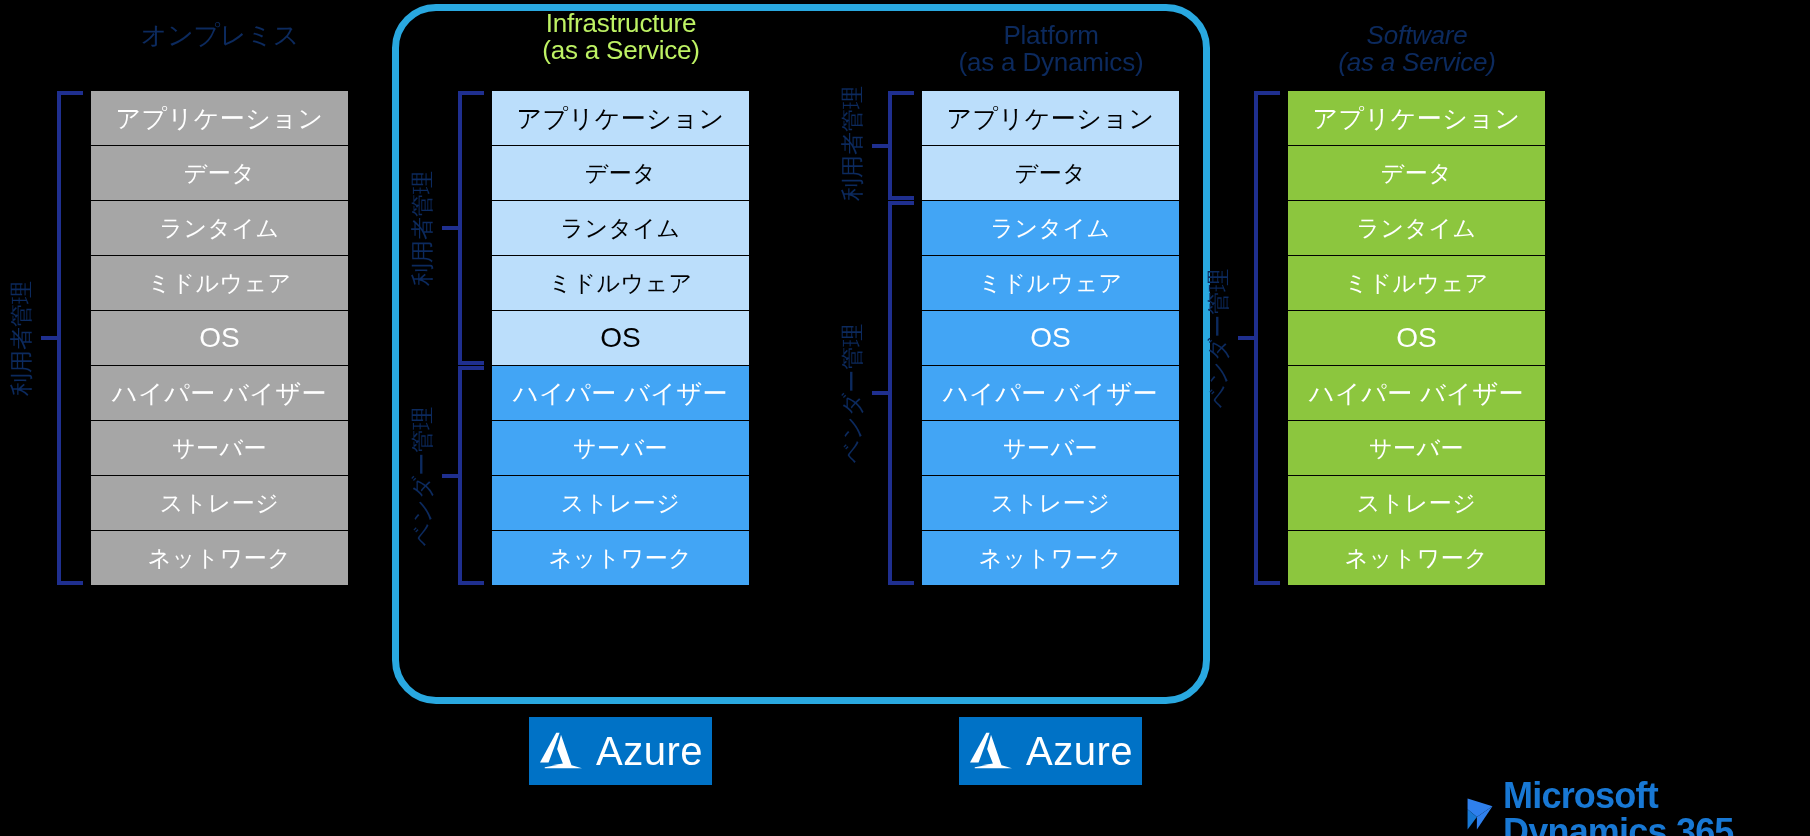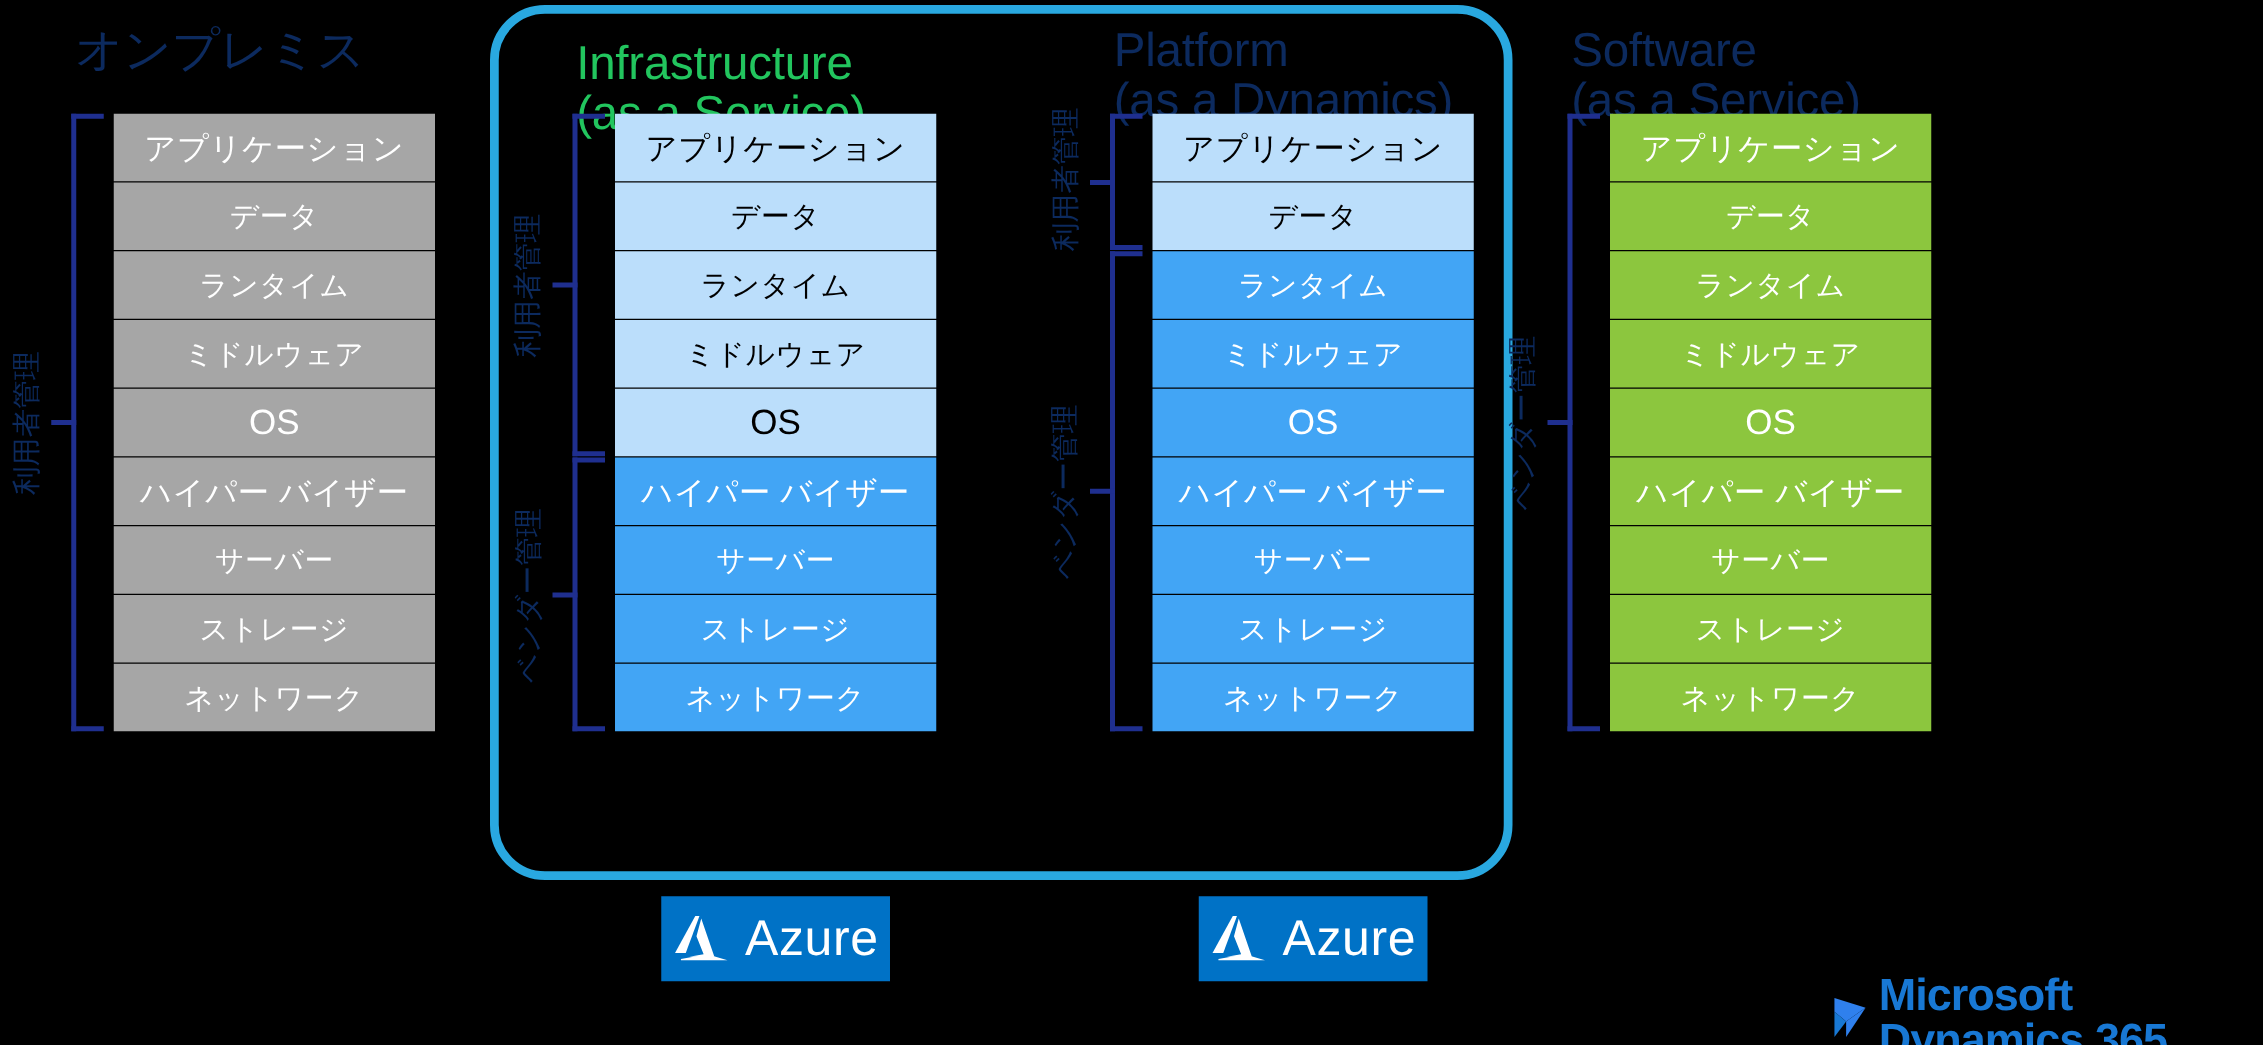--- a/index.html
+++ b/index.html
@@ -16,22 +16,23 @@
     position: absolute;
     border: 7px solid #29a8e0;
     border-radius: 44px;
     pointer-events: none;
   }
 
   
   .col-title {
     position: absolute;
     color: #0c2a5e;
-    font-size: 38px;
+    font-size: 26px;
     line-height: 1.05;
+    text-align: center;
     white-space: pre-line;
     letter-spacing: -0.2px;
   }
 
   
   .stack { position: absolute; }
   .layer {
     position: relative;
     width: 100%;
     display: flex;
@@ -138,21 +139,21 @@
       <div class="layer c-grey os" style="height: 54px; margin-bottom: 1px;">OS</div>
       <div class="layer c-grey big" style="height: 54px; margin-bottom: 1px;">ハイパー バイザー</div>
       <div class="layer c-grey" style="height: 54px; margin-bottom: 1px;">サーバー</div>
       <div class="layer c-grey" style="height: 54px; margin-bottom: 1px;">ストレージ</div>
       <div class="layer c-grey" style="height: 54px; margin-bottom: 0px;">ネットワーク</div>
     </div>
     <div class="bracket" style="left: 57px; top: 91px; width: 26px; height: 494px; border-color: rgb(31, 47, 143);">
       <span class="tick" style="border-top-color: rgb(31, 47, 143);"></span>
     </div>
     <div class="vlabel" style="color: rgb(12, 42, 94); width: 494px; left: -226px; top: 323px;">利用者管理</div>
-    <div class="col-title" style="left: 461px; top: 32px; width: 320px; color: #22c55e;">Infrastructure
+    <div class="col-title" style="left: 461px; top: 10px; width: 320px; color: #bef264;">Infrastructure
 (as a Service)</div>
     <div class="stack" style="left: 492px; top: 91px; width: 257px;">
       <div class="layer c-ltblue big" style="height: 54px; margin-bottom: 1px;">アプリケーション</div>
       <div class="layer c-ltblue" style="height: 54px; margin-bottom: 1px;">データ</div>
       <div class="layer c-ltblue" style="height: 54px; margin-bottom: 1px;">ランタイム</div>
       <div class="layer c-ltblue" style="height: 54px; margin-bottom: 1px;">ミドルウェア</div>
       <div class="layer c-ltblue os" style="height: 54px; margin-bottom: 1px;">OS</div>
       <div class="layer c-blue big" style="height: 54px; margin-bottom: 1px;">ハイパー バイザー</div>
       <div class="layer c-blue" style="height: 54px; margin-bottom: 1px;">サーバー</div>
       <div class="layer c-blue" style="height: 54px; margin-bottom: 1px;">ストレージ</div>
@@ -196,21 +197,21 @@
     </div>
     <div class="vlabel" style="color: rgb(12, 42, 94); width: 384px; left: 660px; top: 378px;">ベンダー管理</div>
     <div class="azure-logo" style="left: 959px; top: 717px; width: 183px; height: 68px; background: rgb(0, 114, 198);">
       <svg class="mark" viewBox="0 0 96 88">
     <path fill="#ffffff" d="M45 6 L22 68 L4 68 L38 6 Z"></path>
     <path fill="#ffffff" d="M48 10 L70 74 L28 74 L52 70 L40 40 Z"></path>
     <path fill="#ffffff" d="M14 78 L58 70 L92 80 L14 80 Z"></path>
   </svg>
       <span class="word">Azure</span>
     </div>
-    <div class="col-title" style="left: 1257px; top: 22px; width: 320px; color: rgb(12, 42, 94);">Software
+    <div class="col-title" style="left: 1257px; top: 22px; width: 320px; color: rgb(12, 42, 94); font-style: italic;">Software
 (as a Service)</div>
     <div class="stack" style="left: 1288px; top: 91px; width: 257px;">
       <div class="layer c-green big" style="height: 54px; margin-bottom: 1px;">アプリケーション</div>
       <div class="layer c-green" style="height: 54px; margin-bottom: 1px;">データ</div>
       <div class="layer c-green" style="height: 54px; margin-bottom: 1px;">ランタイム</div>
       <div class="layer c-green" style="height: 54px; margin-bottom: 1px;">ミドルウェア</div>
       <div class="layer c-green os" style="height: 54px; margin-bottom: 1px;">OS</div>
       <div class="layer c-green big" style="height: 54px; margin-bottom: 1px;">ハイパー バイザー</div>
       <div class="layer c-green" style="height: 54px; margin-bottom: 1px;">サーバー</div>
       <div class="layer c-green" style="height: 54px; margin-bottom: 1px;">ストレージ</div>

